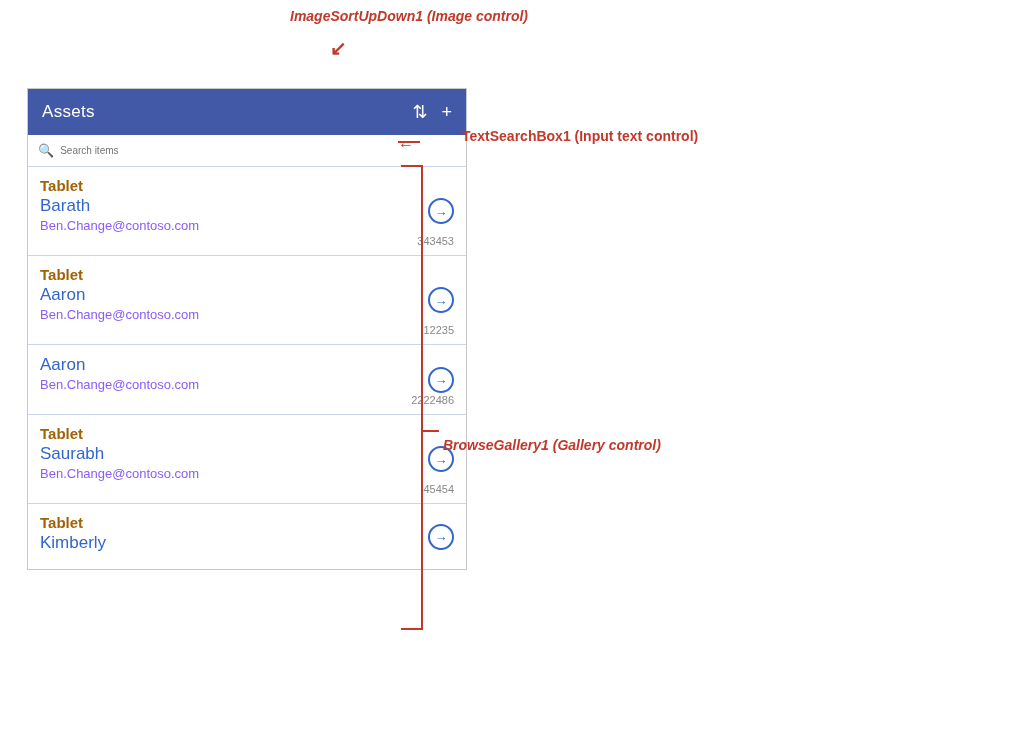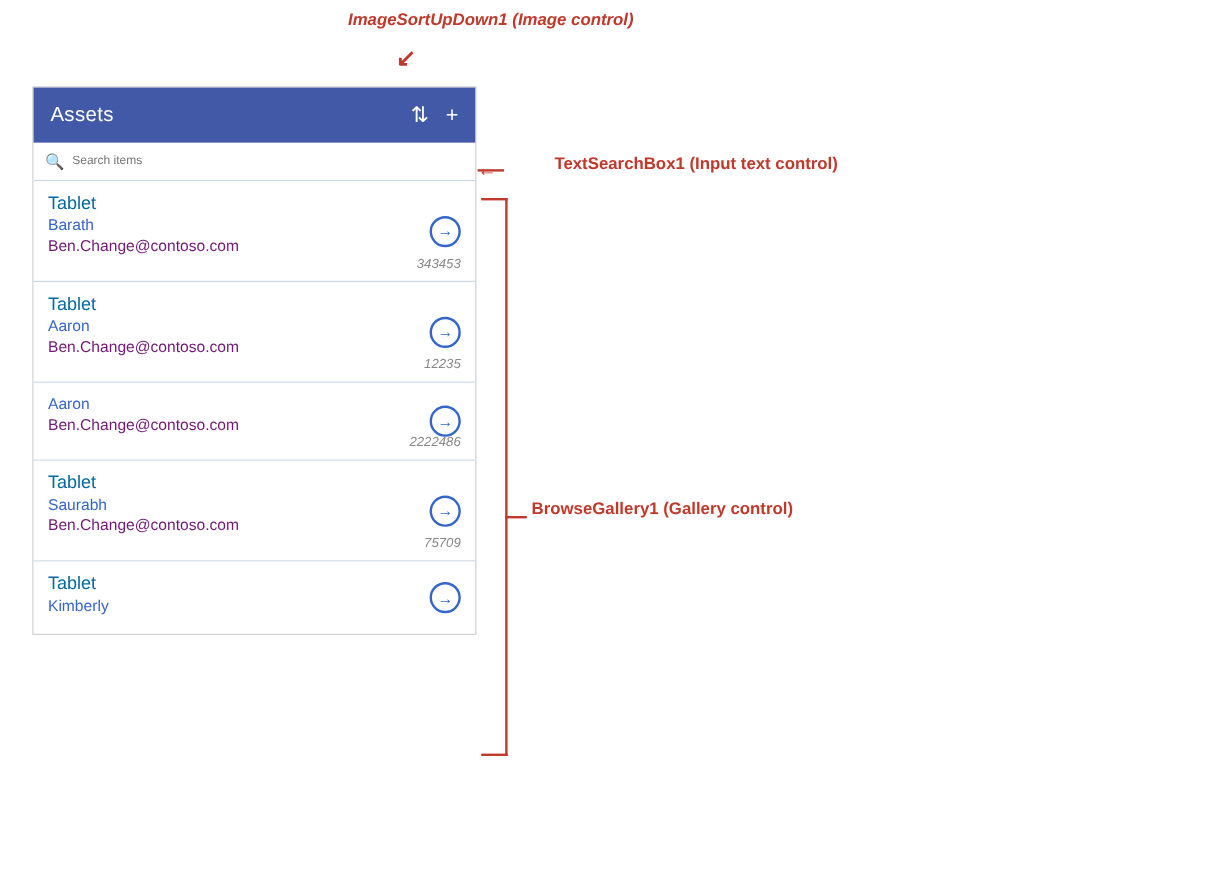--- a/index.html
+++ b/index.html
@@ -7,23 +7,23 @@
       font-family: 'Segoe UI', Arial, sans-serif;
       background: #fff;
       width: 1018px;
       height: 742px;
       position: relative;
       overflow: hidden;
     }
 
     .panel {
       position: absolute;
-      top: 72px;
+      top: 88px;
       left: 27px;
-      width: 370px;
+      width: 440px;
       border: 1.5px solid #c8c8c8;
       background: #fff;
     }
 
     .panel-header {
       background: #4259a8;
       display: flex;
       align-items: center;
       justify-content: space-between;
       padding: 0 14px;
@@ -75,43 +75,42 @@
 
     .gallery-item {
       border-bottom: 1.5px solid #c8d6e8;
       padding: 10px 12px 6px 12px;
       position: relative;
       background: #fff;
     }
 
     .item-type {
       font-size: 15px;
-      color: #0369a1;
-      font-weight: 400;
+      color: #a16207;
+      font-weight: 700;
       margin-bottom: 2px;
     }
 
     .item-name {
-      font-size: 13px;
+      font-size: 17px;
       color: #3366cc;
       margin-bottom: 2px;
     }
 
     .item-email {
       font-size: 13px;
-      color: #701a75;
+      color: #8b5cf6;
       margin-bottom: 2px;
     }
 
     .item-number {
       font-size: 11px;
       color: #888;
       text-align: right;
       margin-bottom: 2px;
-      font-style: italic;
     }
 
     .item-arrow {
       position: absolute;
       top: 50%;
       right: 12px;
       transform: translateY(-50%);
       width: 26px;
       height: 26px;
       border: 2px solid #3366cc;
@@ -203,21 +202,21 @@
       <div class="item-name">Aaron</div>
       <div class="item-email">Ben.Change@contoso.com</div>
       <div class="item-number">2222486</div>
       <div class="item-arrow">→</div>
     </div>
 
     <div class="gallery-item">
       <div class="item-type">Tablet</div>
       <div class="item-name">Saurabh</div>
       <div class="item-email">Ben.Change@contoso.com</div>
-      <div class="item-number">75709</div>
+      <div class="item-number">45454</div>
       <div class="item-arrow">→</div>
     </div>
 
     <div class="gallery-item last-item" style="padding-bottom:14px;">
       <div class="item-type">Tablet</div>
       <div class="item-name">Kimberly</div>
       <div class="item-arrow">→</div>
     </div>
 
   </div>
@@ -227,15 +226,15 @@
 <div style="position:absolute; top:134px; left:398px; color:#c0392b; font-size:16px; font-weight:900;">←</div>
 
 <div class="annotation" style="top:128px; left:422px; display:flex; align-items:center;margin-left:40px;">
   <span>TextSearchBox1 (Input text control)</span>
 </div>
 
 <div class="bracket-gallery"></div>
 
 <div style="position:absolute; top:430px; left:421px; width:18px; height:2px; background:#c0392b;"></div>
 
-<div class="annotation" style="top:415px; left:443px; display:flex; align-items:center;">
+<div class="annotation" style="top:437px; left:443px; display:flex; align-items:center;font-style:italic;">
   <span>BrowseGallery1 (Gallery control)</span>
 </div>
 
 </body></html>

